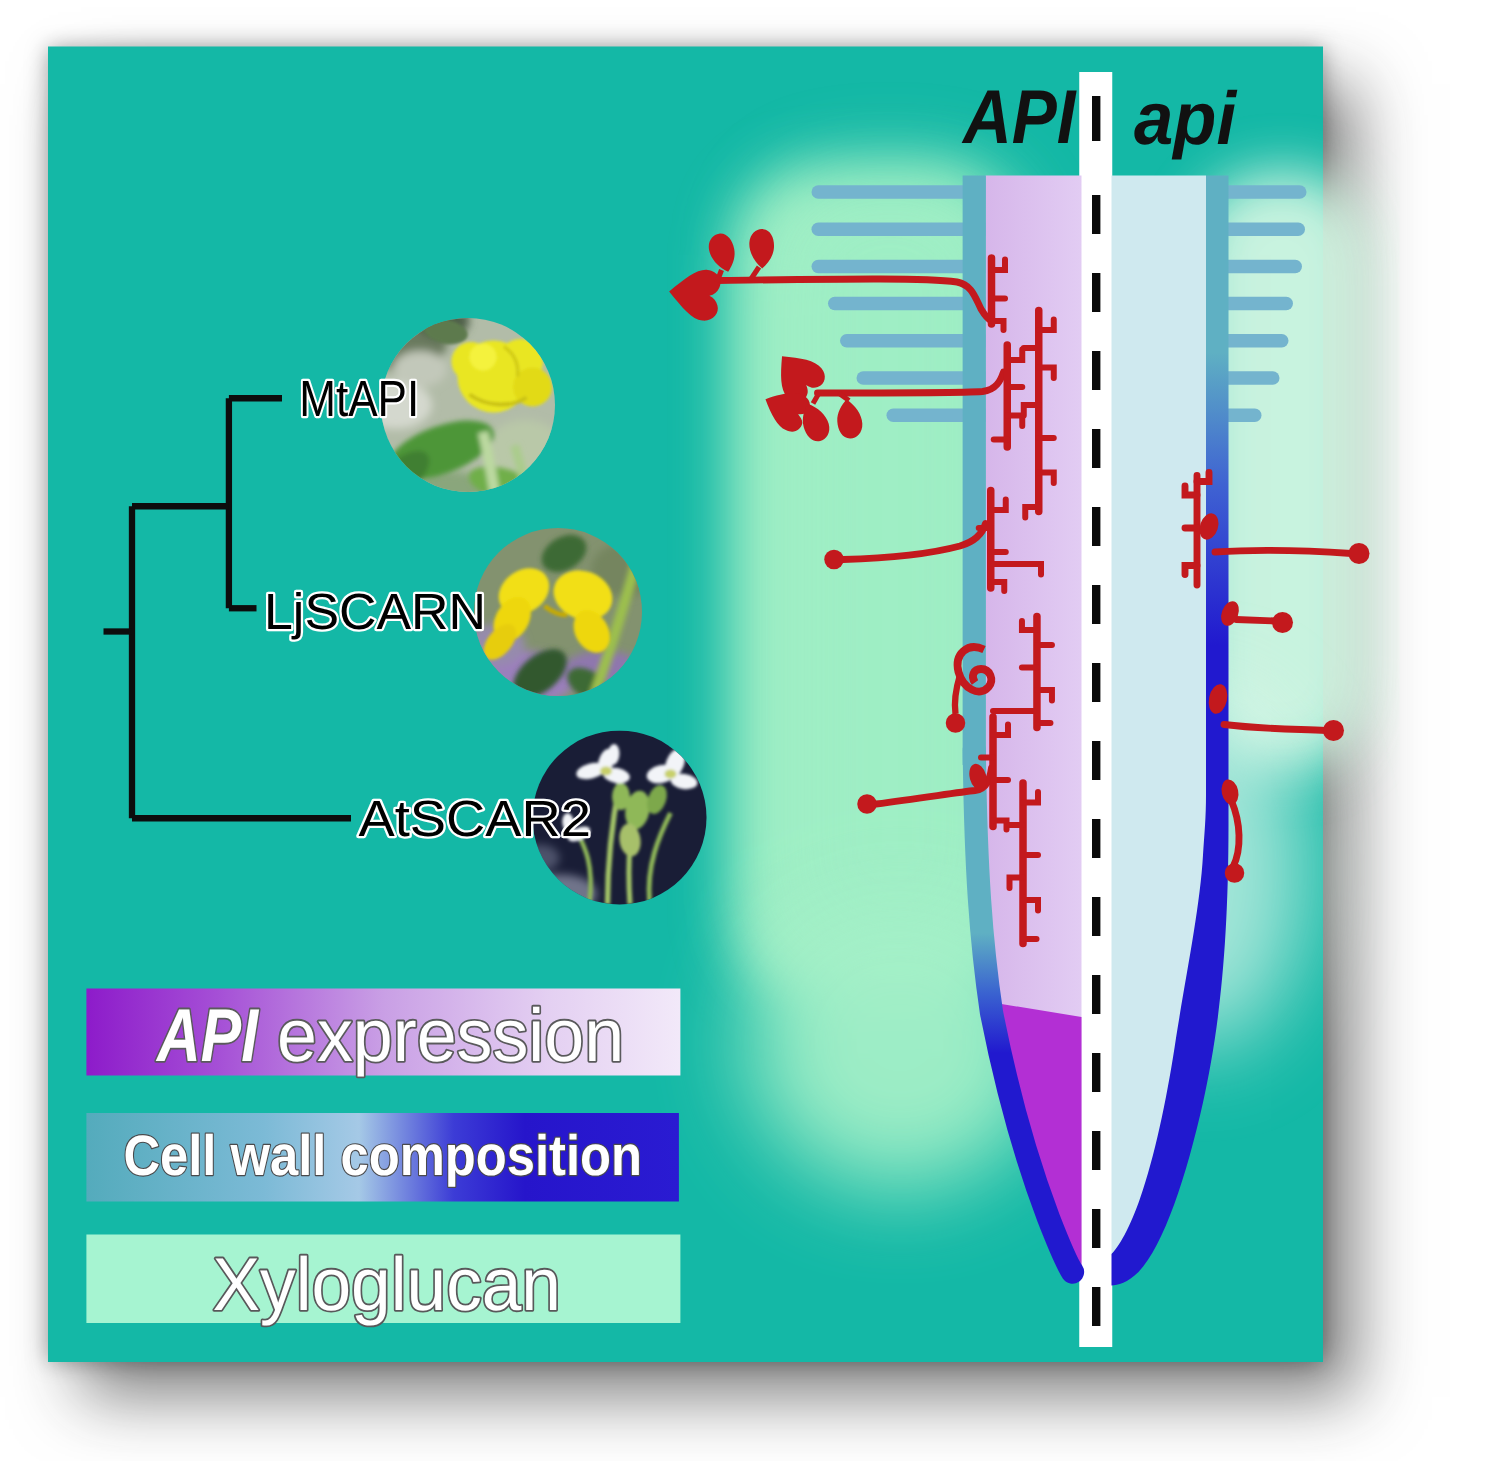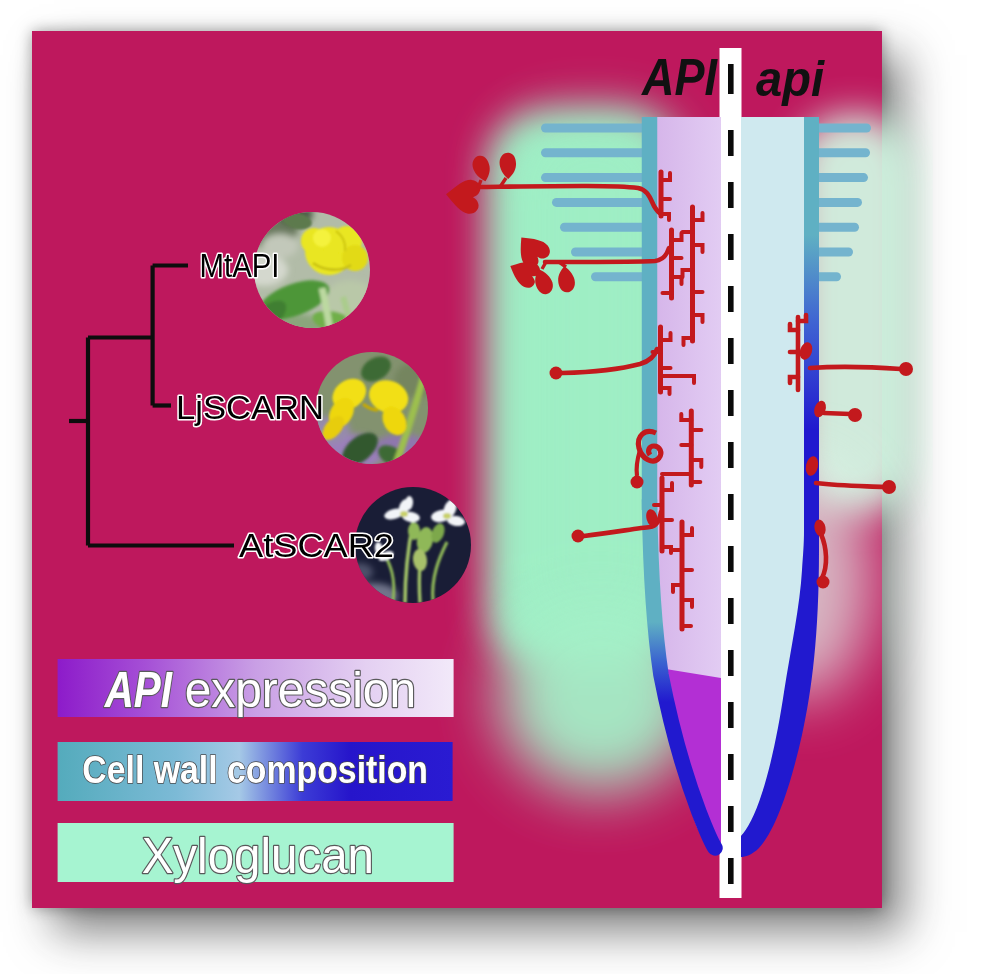--- a/index.html
+++ b/index.html
@@ -1,18 +1,18 @@
 <!DOCTYPE html>
 <html><head>
 <meta charset="utf-8">
 <style>
   html,body{margin:0;padding:0;}
   body{width:998px;height:974px;background:#fff;overflow:hidden;position:relative;
        font-family:"Liberation Sans", sans-serif;}
-  .card{position:absolute;left:32px;top:31px;width:850px;height:877px;background:#be185d;
+  .card{position:absolute;left:32px;top:31px;width:850px;height:877px;background:#14b8a6;
         box-shadow: 0 0 14px rgba(0,0,0,.36), 22px 24px 42px rgba(30,30,30,.55);}
   svg{display:block;}
 </style>
 </head>
 <body>
 <div class="card">
 <svg width="901" height="877" viewBox="32 31 901 877">
 <defs>
   <filter id="b30" x="-60%" y="-60%" width="220%" height="220%">
           <feGaussianBlur stdDeviation="30"></feGaussianBlur>

